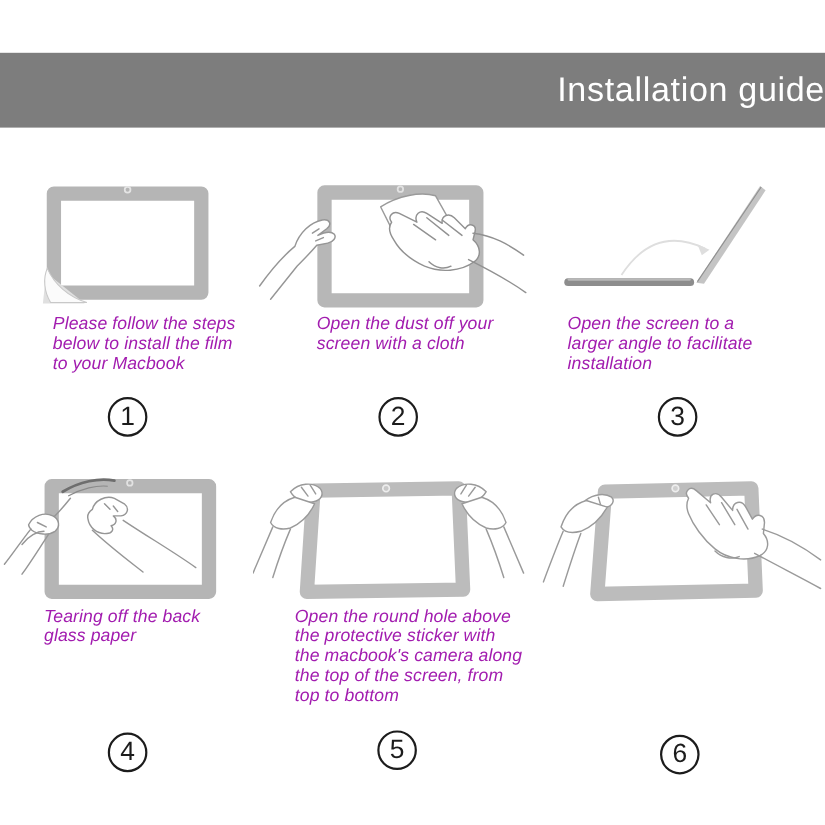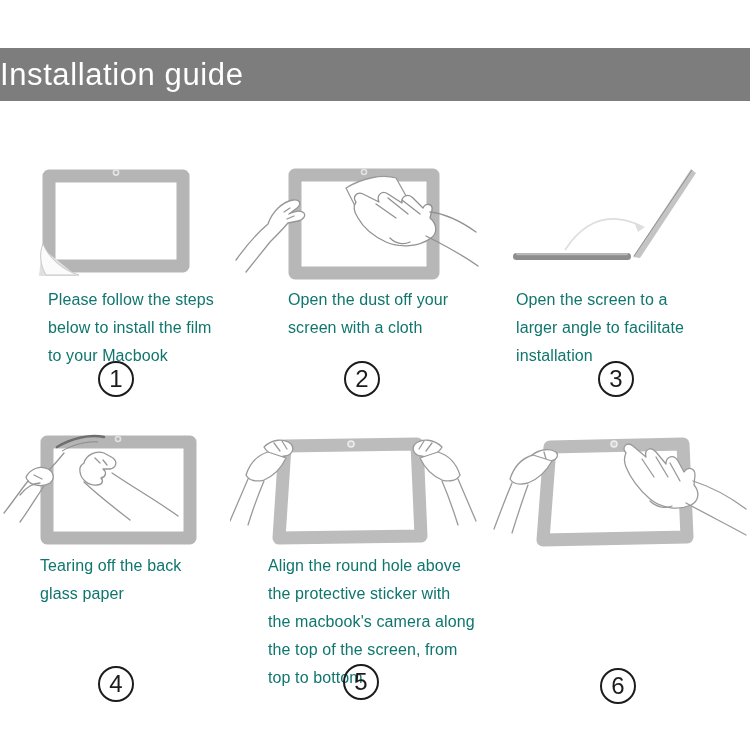--- a/index.html
+++ b/index.html
@@ -1,24 +1,24 @@
 <!DOCTYPE html>
 <html><head>
 <meta charset="utf-8">
 <style>
   * { margin:0; padding:0; box-sizing:border-box; }
   html,body { background:#ffffff; }
   body { font-family:"Liberation Sans", sans-serif; }
   .page { position:relative; width:750px; height:750px; background:#ffffff; overflow:hidden; }
-  .header { position:absolute; left:0; top:48px; width:750px; height:53px; background:#7d7d7d;
-            display:flex; align-items:center; justify-content:flex-start; }
+  .header { position:absolute; left:0; top:48px; width:750px; height:68px; background:#7d7d7d;
+            display:flex; align-items:center; justify-content:flex-end; }
   .header-title { color:#ffffff; font-size:31px; letter-spacing:0.6px; }
   .ill { position:absolute; }
-  .caption { position:absolute; white-space:pre-line; font-size:16px; line-height:28px;
-             color:#0f766e; letter-spacing:0.1px; }
+  .caption { position:absolute; white-space:pre-line; font-size:16px; line-height:18px;
+             color:#a21caf; letter-spacing:0.1px;font-style:italic; }
   .stepnum { position:absolute; width:36px; height:36px; border:2px solid #1c1c1c; border-radius:50%;
              display:flex; align-items:center; justify-content:center; font-size:24px; color:#1c1c1c; }
   svg { display:block; }
 </style>
 </head>
 <body>
 
 <div class="page">
 
   <div class="header">
@@ -128,21 +128,21 @@
   <div class="caption" style="left:48px;top:286px">Please follow the steps
 below to install the film
 to your Macbook</div>
   <div class="caption" style="left:288px;top:286px">Open the dust off your
 screen with a cloth</div>
   <div class="caption" style="left:516px;top:286px">Open the screen to a
 larger angle to facilitate
 installation</div>
   <div class="caption" style="left:40px;top:552px">Tearing off the back
 glass paper</div>
-  <div class="caption" style="left:268px;top:552px">Align the round hole above
+  <div class="caption" style="left:268px;top:552px">Open the round hole above
 the protective sticker with
 the macbook's camera along
 the top of the screen, from
 top to bottom</div>
 
   <div class="stepnum" style="left:98px;top:361px">1</div>
   <div class="stepnum" style="left:344px;top:361px">2</div>
   <div class="stepnum" style="left:598px;top:361px">3</div>
   <div class="stepnum" style="left:98px;top:666px">4</div>
   <div class="stepnum" style="left:343px;top:664px">5</div>

